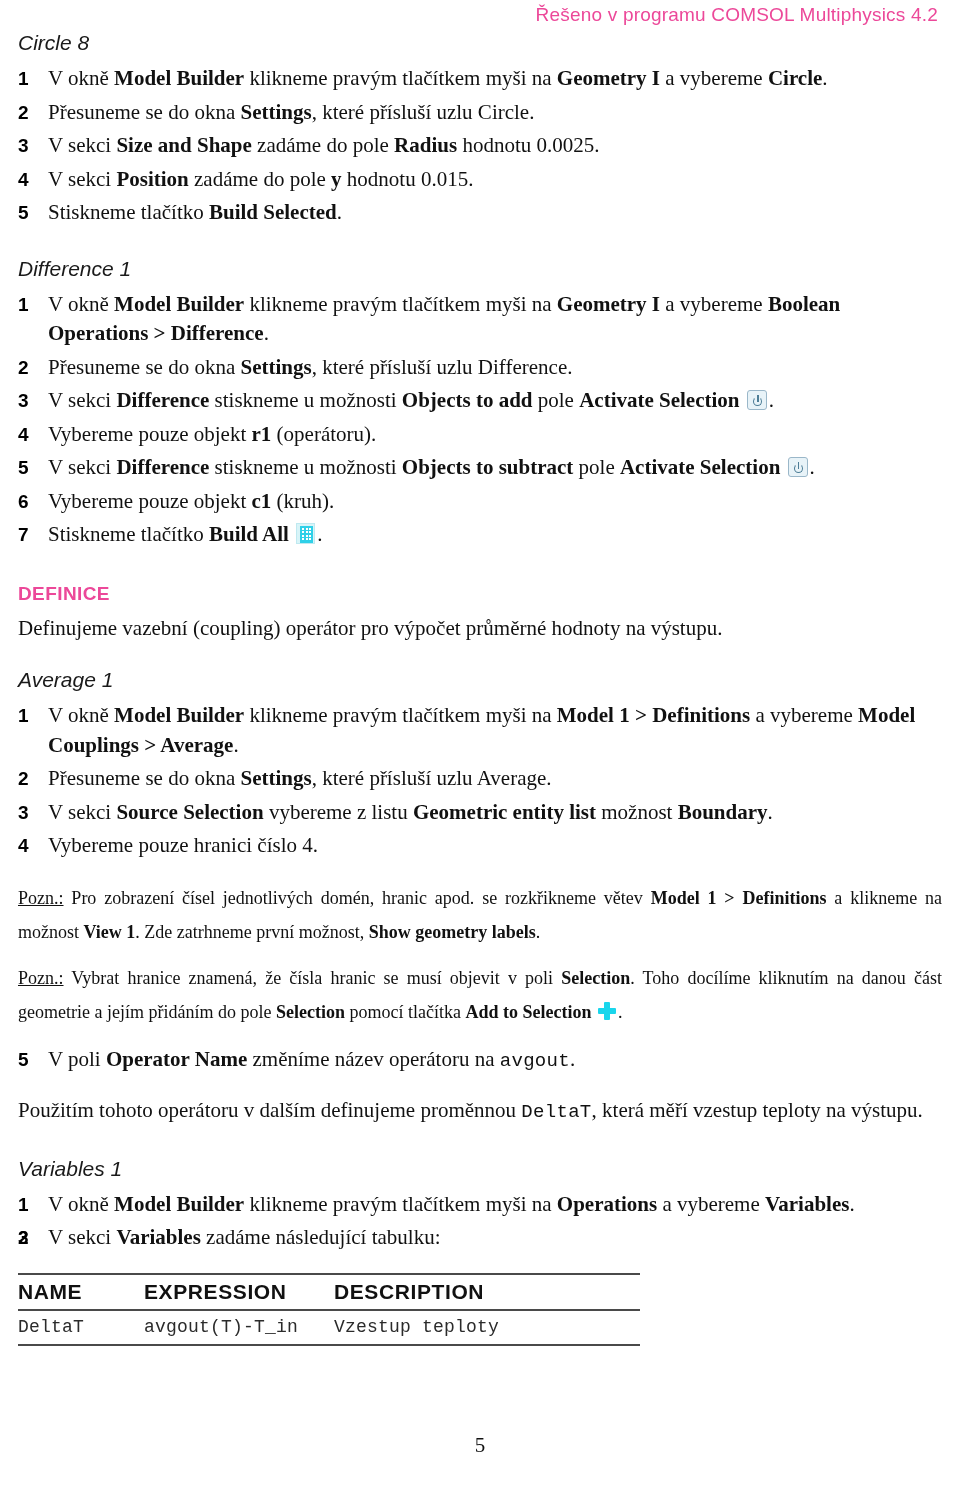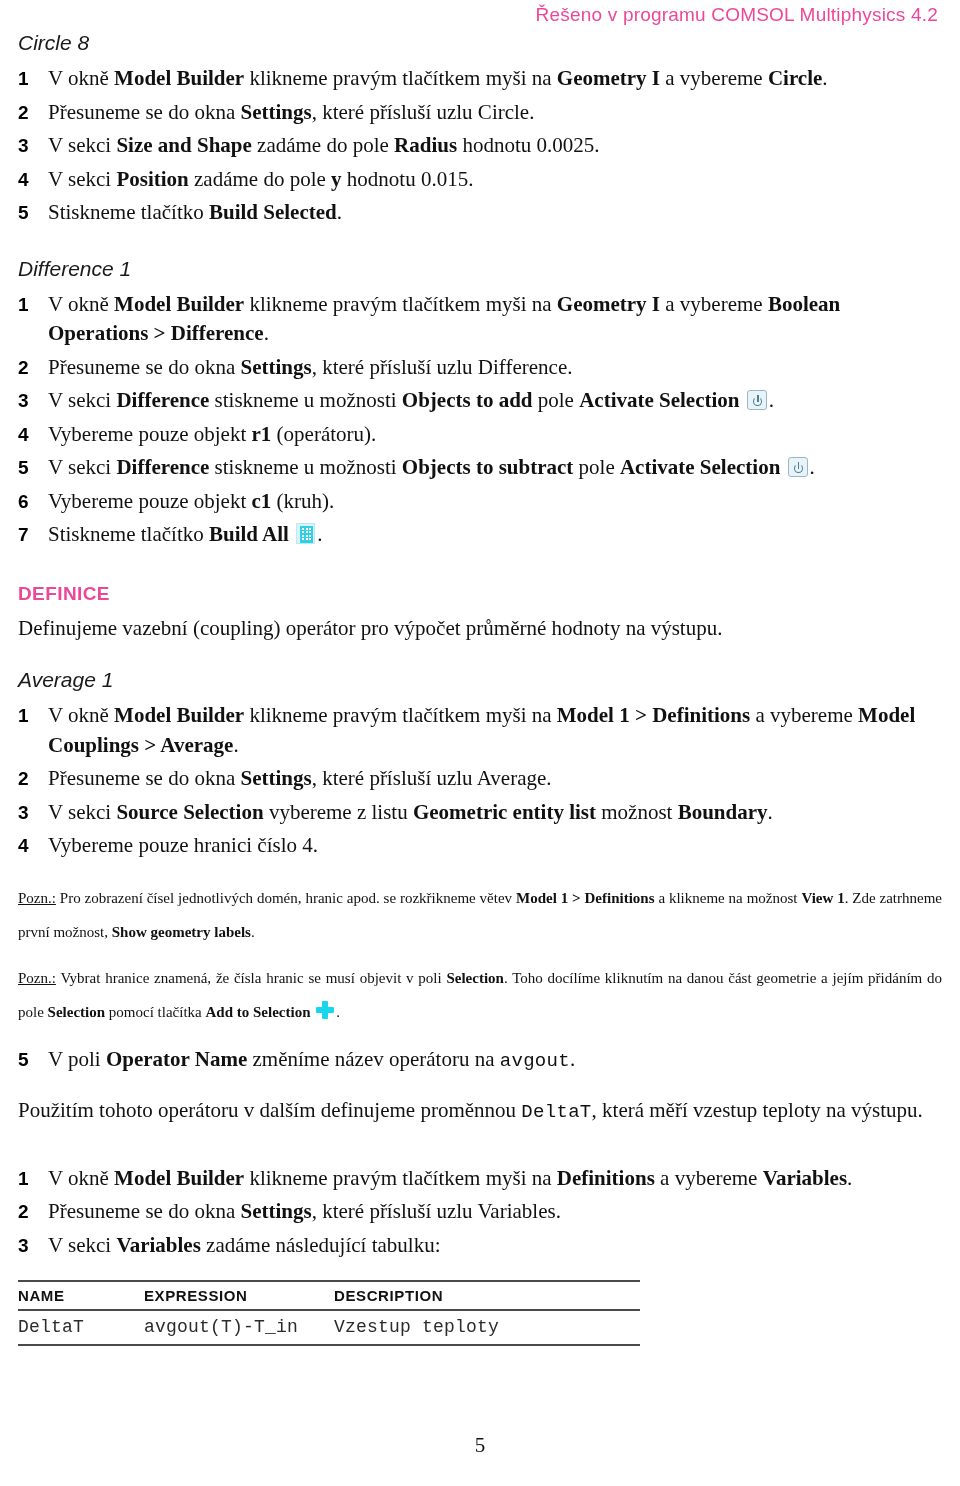--- a/index.html
+++ b/index.html
@@ -87,21 +87,21 @@
   .step-text { display: inline; }
 
   
   p.para {
     font-size: 21px;
     line-height: 29.5px;
     margin: 0;
     padding: 0;
   }
   p.note {
-    font-size: 15px;
+    font-size: 18px;
     line-height: 34px;
     margin: 0;
     padding: 0;
     text-align: justify;
     font-family: Liberation Serif, serif;
   }
   .pozn-label { text-decoration: underline; }
 
   b, strong { font-weight: bold; }
   .mono {
@@ -186,21 +186,21 @@
   }
   table.vars th,
   table.vars td {
     text-align: left;
     padding: 3px 0 4px 0;
     vertical-align: baseline;
   }
   table.vars thead th {
     font-family: "Liberation Sans", "DejaVu Sans", sans-serif;
     font-weight: bold;
-    font-size: 15px;
+    font-size: 21px;
     letter-spacing: 0.6px;
     border-top: 2px solid #4a4a4a;
     border-bottom: 2px solid #4a4a4a;
     padding-top: 5px;
     padding-bottom: 5px;
   }
   table.vars tbody td {
     font-family: "Liberation Mono", "DejaVu Sans Mono", monospace;
     font-size: 18px;
     color: #2b2b2b;
@@ -298,24 +298,25 @@
   </ol>
 
   <div class="sp-16"></div>
 
   <p class="para">
     <span>Použitím tohoto operátoru v dalším definujeme proměnnou </span><span class="mono">DeltaT</span><span>, která měří vzestup teploty na výstupu.</span>
   </p>
 
   <div class="sp-28"></div>
 
-  <div class="sp-8"></div>
-  <ol class="steps">
-      <li><span class="num">1</span><span class="step-text"><span>V okně </span><b>Model Builder</b><span> klikneme pravým tlačítkem myši na </span><b>Definitions</b><span> a vybereme </span><b>Variables</b><span>.</span></span></li>
-      <li><span class="num">2</span><span class="step-text"><span>Přesuneme se do okna </span><b>Settings</b><span>, které přísluší uzlu Variables.</span></span></li>
+  <h2 class="sec-title">Variables 1</h2>
+  <div class="sp-8"></div>
+  <ol class="steps">
+      <li><span class="num">1</span><span class="step-text"><span>V okně </span><b>Model Builder</b><span> klikneme pravým tlačítkem myši na </span><b>Operations</b><span> a vybereme </span><b>Variables</b><span>.</span></span></li>
+      <li><span class="num">2</span></li>
       <li><span class="num">3</span><span class="step-text"><span>V sekci </span><b>Variables</b><span> zadáme následující tabulku:</span></span></li>
     </ol>
 
   <div class="sp-16"></div>
 
   <table class="vars">
     <thead>
       <tr>
         <th class="col-name">NAME</th>
         <th class="col-expr">EXPRESSION</th>

